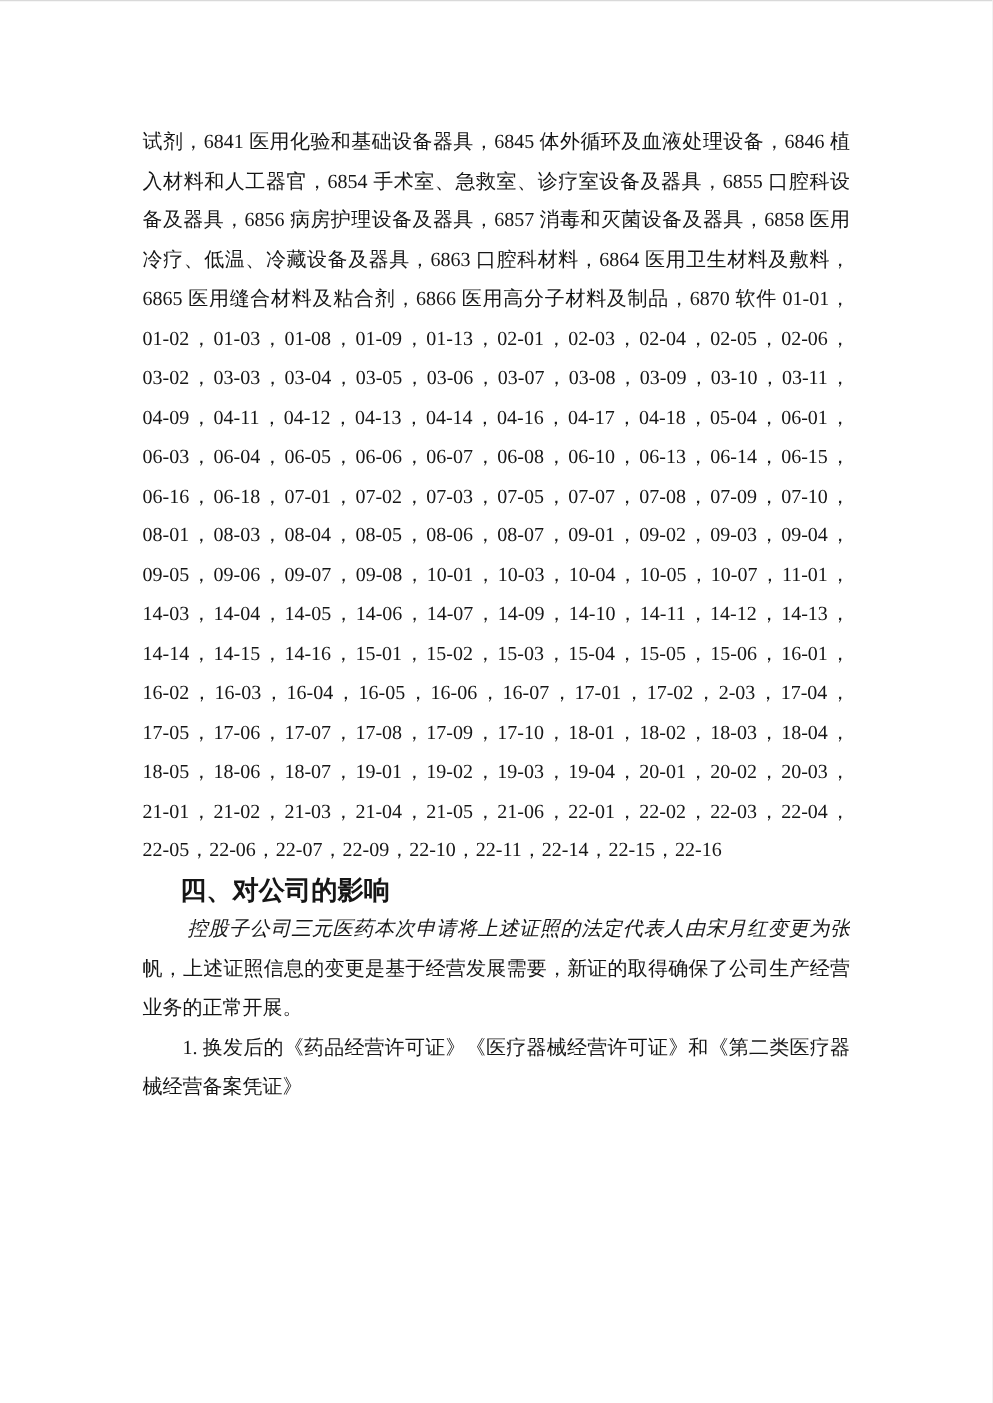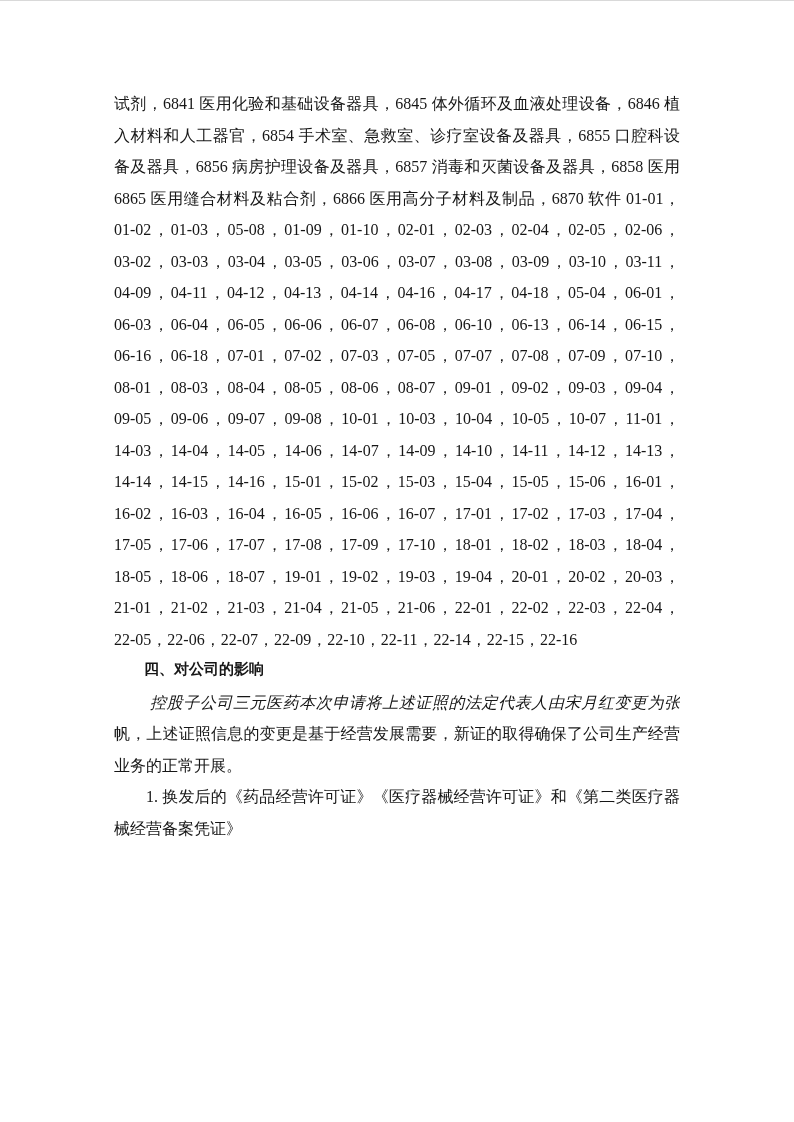--- a/index.html
+++ b/index.html
@@ -10,67 +10,68 @@
     margin: 0 auto;
     background: #ffffff;
     color: #161616;
     font-family: "Liberation Serif", "DejaVu Serif", serif;
     overflow: hidden;
     border-top: 1px solid #d9d9d9;
   }
   .doc {
     position: absolute;
     left: 114px;
-    top: 87px;
+    top: 97px;
     width: 566px;
     font-size: 16px;
   }
   .ln {
     height: 31.5px;
     line-height: 31.5px;
     text-align: justify;
     text-align-last: justify;
     overflow: hidden;
   }
   
   .ln.open {
     text-align: right;
     text-align-last: left;
   }
   .ln.heading {
-    font-family: Liberation Mono, monospace;
+    font-family: Liberation Sans, sans-serif;
     font-weight: 700;
-    font-size: 15px;
+    font-size: 21px;
     padding-left: 30px;
     text-align: right;
     text-align-last: left;
   }
   .ind-36 { text-indent: 36px; font-style: italic; }
   .ind-32 { text-indent: 32px; }
 </style>
 </head>
 <body>
 
 <div class="page">
   <div class="doc">
 
     <div class="ln">试剂，6841 医用化验和基础设备器具，6845 体外循环及血液处理设备，6846 植</div>
     <div class="ln">入材料和人工器官，6854 手术室、急救室、诊疗室设备及器具，6855 口腔科设</div>
     <div class="ln">备及器具，6856 病房护理设备及器具，6857 消毒和灭菌设备及器具，6858 医用</div>
+    <div class="ln">冷疗、低温、冷藏设备及器具，6863 口腔科材料，6864 医用卫生材料及敷料，</div>
     <div class="ln">6865 医用缝合材料及粘合剂，6866 医用高分子材料及制品，6870 软件 01-01，</div>
-    <div class="ln">01-02，01-03，05-08，01-09，01-10，02-01，02-03，02-04，02-05，02-06，</div>
+    <div class="ln">01-02，01-03，01-08，01-09，01-13，02-01，02-03，02-04，02-05，02-06，</div>
     <div class="ln">03-02，03-03，03-04，03-05，03-06，03-07，03-08，03-09，03-10，03-11，</div>
     <div class="ln">04-09，04-11，04-12，04-13，04-14，04-16，04-17，04-18，05-04，06-01，</div>
     <div class="ln">06-03，06-04，06-05，06-06，06-07，06-08，06-10，06-13，06-14，06-15，</div>
     <div class="ln">06-16，06-18，07-01，07-02，07-03，07-05，07-07，07-08，07-09，07-10，</div>
     <div class="ln">08-01，08-03，08-04，08-05，08-06，08-07，09-01，09-02，09-03，09-04，</div>
     <div class="ln">09-05，09-06，09-07，09-08，10-01，10-03，10-04，10-05，10-07，11-01，</div>
     <div class="ln">14-03，14-04，14-05，14-06，14-07，14-09，14-10，14-11，14-12，14-13，</div>
     <div class="ln">14-14，14-15，14-16，15-01，15-02，15-03，15-04，15-05，15-06，16-01，</div>
-    <div class="ln">16-02，16-03，16-04，16-05，16-06，16-07，17-01，17-02，17-03，17-04，</div>
+    <div class="ln">16-02，16-03，16-04，16-05，16-06，16-07，17-01，17-02，2-03，17-04，</div>
     <div class="ln">17-05，17-06，17-07，17-08，17-09，17-10，18-01，18-02，18-03，18-04，</div>
     <div class="ln">18-05，18-06，18-07，19-01，19-02，19-03，19-04，20-01，20-02，20-03，</div>
     <div class="ln">21-01，21-02，21-03，21-04，21-05，21-06，22-01，22-02，22-03，22-04，</div>
     <div class="ln open">22-05，22-06，22-07，22-09，22-10，22-11，22-14，22-15，22-16</div>
 
     <div class="ln heading">四、对公司的影响</div>
     <div class="ln ind-36">控股子公司三元医药本次申请将上述证照的法定代表人由宋月红变更为张</div>
     <div class="ln">帆，上述证照信息的变更是基于经营发展需要，新证的取得确保了公司生产经营</div>
     <div class="ln open">业务的正常开展。</div>
 

